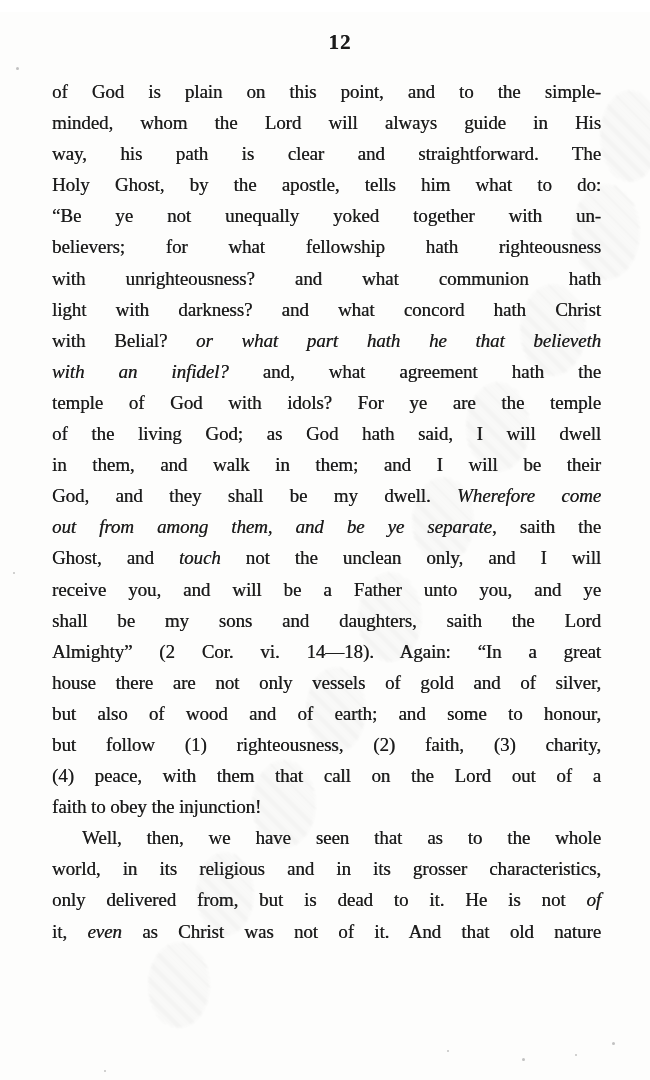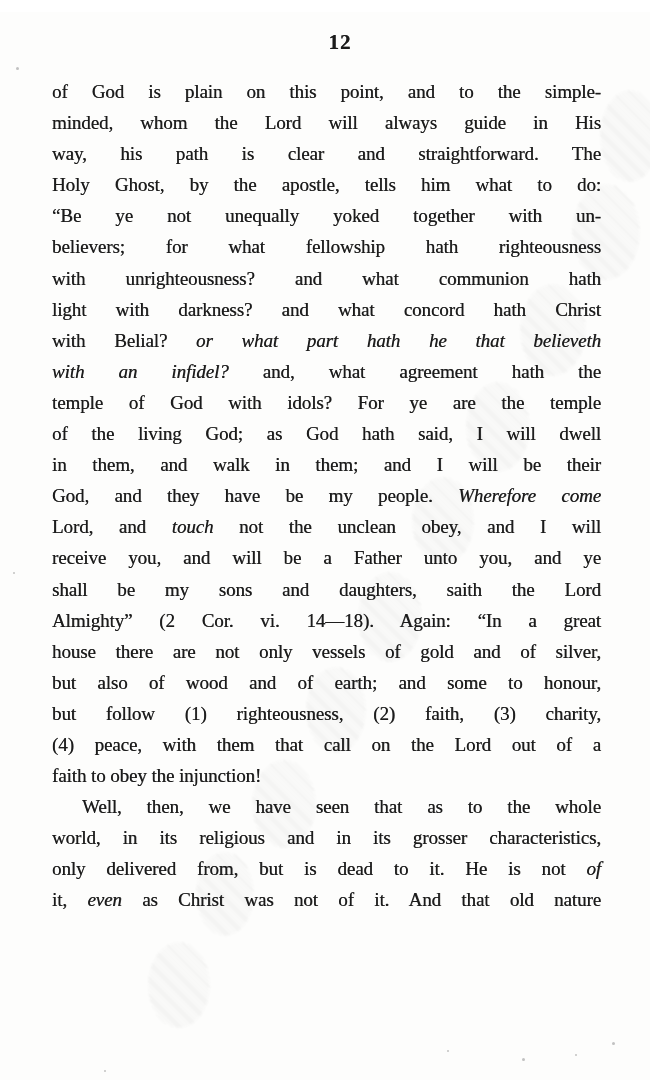--- a/index.html
+++ b/index.html
@@ -95,22 +95,23 @@
       <div class="line"><span>Holy Ghost, by the apostle, tells him what to do:</span></div>
       <div class="line"><span>“Be ye not unequally yoked together with un-</span></div>
       <div class="line"><span>believers; for what fellowship hath righteousness</span></div>
       <div class="line"><span>with unrighteousness? and what communion hath</span></div>
       <div class="line"><span>light with darkness? and what concord hath Christ</span></div>
       <div class="line"><span>with Belial? </span><em>or what part hath he that believeth</em></div>
       <div class="line"><em>with an infidel?</em><span> and, what agreement hath the</span></div>
       <div class="line"><span>temple of God with idols? For ye are the temple</span></div>
       <div class="line"><span>of the living God; as God hath said, I will dwell</span></div>
       <div class="line"><span>in them, and walk in them; and I will be their</span></div>
-      <div class="line"><span>God, and they have be my people. </span><em>Wherefore come</em></div>
-      <div class="line"><span>Lord, and </span><em>touch</em><span> not the unclean obey, and I will</span></div>
+      <div class="line"><span>God, and they shall be my dwell. </span><em>Wherefore come</em></div>
+      <div class="line"><em>out from among them, and be ye separate</em><span>, saith the</span></div>
+      <div class="line"><span>Ghost, and </span><em>touch</em><span> not the unclean only, and I will</span></div>
       <div class="line"><span>receive you, and will be a Father unto you, and ye</span></div>
       <div class="line"><span>shall be my sons and daughters, saith the Lord</span></div>
       <div class="line"><span>Almighty” (2 Cor. vi. 14—18). Again: “In a great</span></div>
       <div class="line"><span>house there are not only vessels of gold and of silver,</span></div>
       <div class="line"><span>but also of wood and of earth; and some to honour,</span></div>
       <div class="line"><span>but follow (1) righteousness, (2) faith, (3) charity,</span></div>
       <div class="line"><span>(4) peace, with them that call on the Lord out of a</span></div>
       <div class="line para-end"><span>faith to obey the injunction!</span></div>
       <div class="line indent"><span>Well, then, we have seen that as to the whole</span></div>
       <div class="line"><span>world, in its religious and in its grosser characteristics,</span></div>

